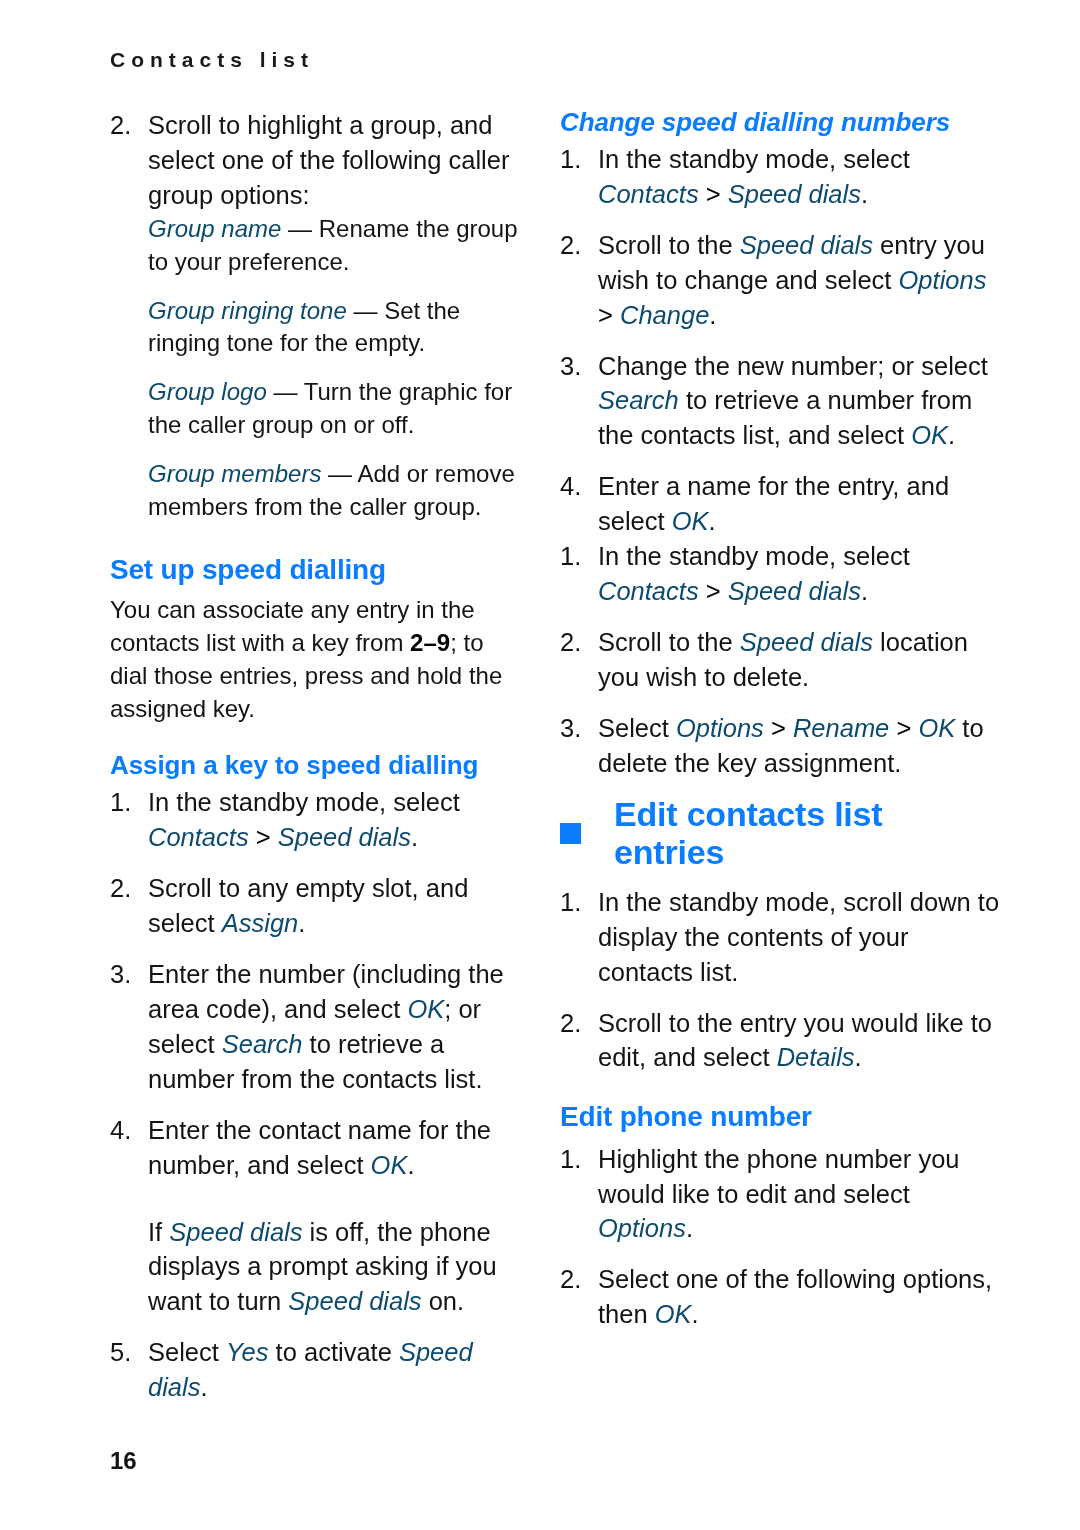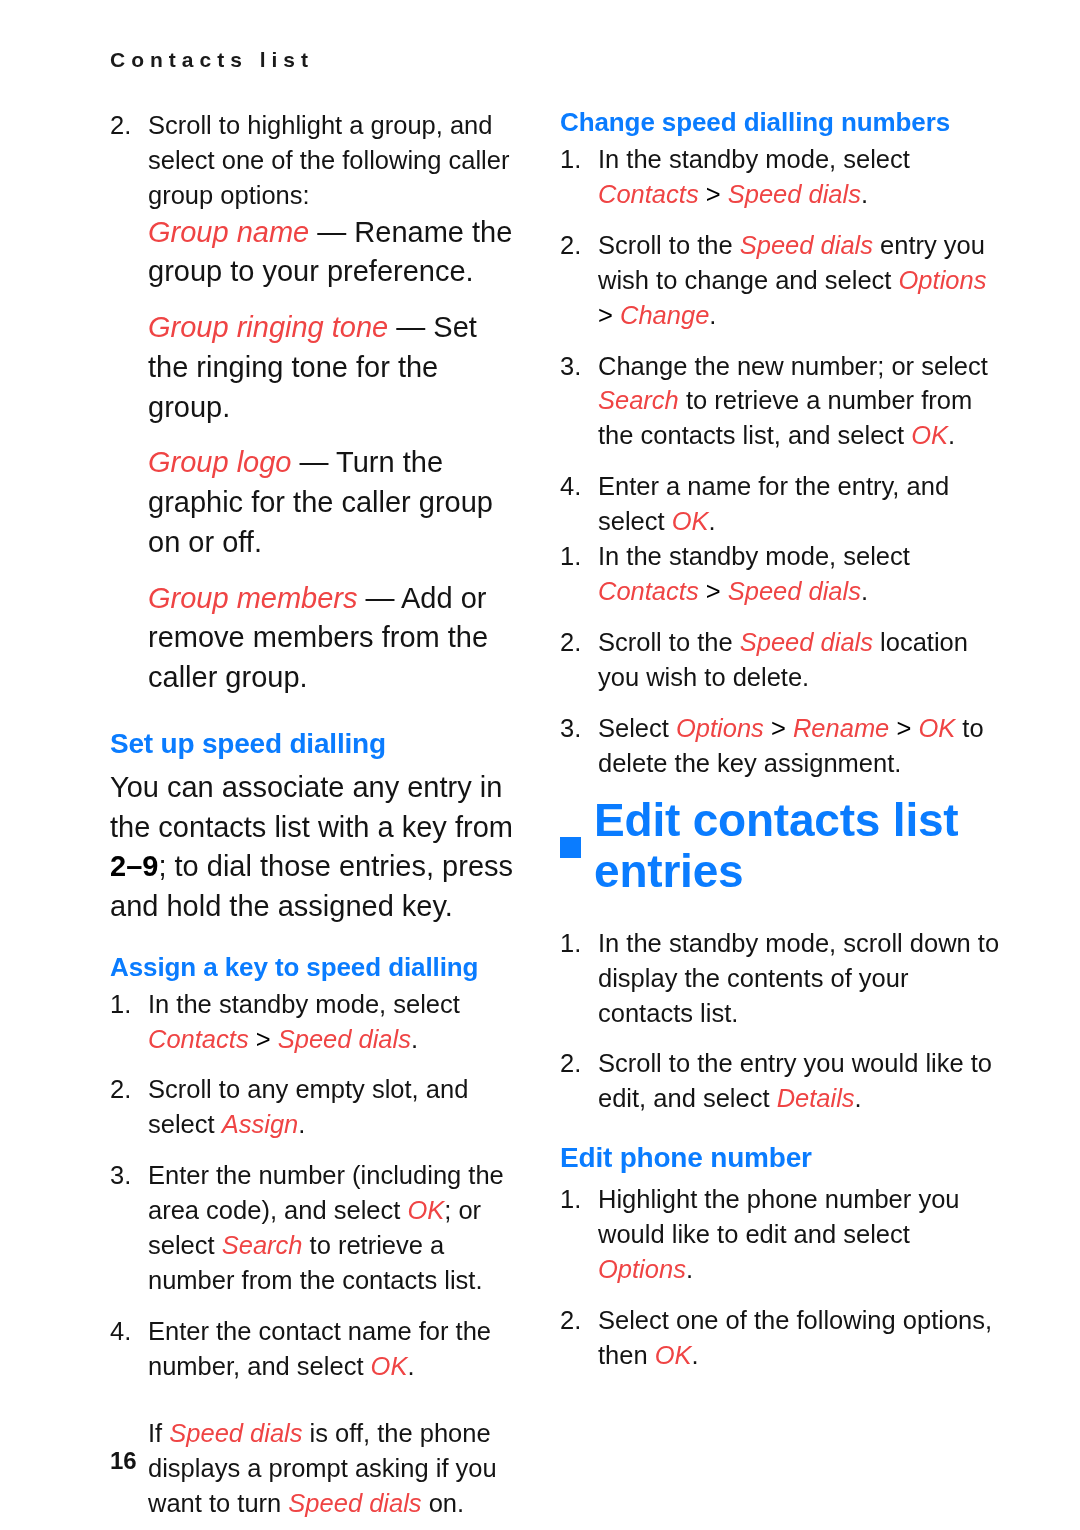--- a/index.html
+++ b/index.html
@@ -49,41 +49,42 @@
     width: 560px;
     padding-left: 110px;
     padding-right: 38px;
   }
   .col-right {
     width: 520px;
     padding-left: 0px;
     padding-right: 80px;
   }
   i.term {
-    color: #ef4444;
+    color: #0c4a6e;
     font-style: italic;
   }
   .sep {
     color: #000000;
     font-style: normal;
   }
   b.key {
     color: #000000;
     font-weight: bold;
   }
 
   h2.chapter {
-    font-size: 46px;
+    font-size: 34px;
     font-weight: bold;
     color: #0a7cff;
-    margin: 14px 0 28px 0;
+    margin: 14px 0 14px 0;
     line-height: 1.12;
     letter-spacing: -0.2px;
     display: flex;
     align-items: center;
+    gap: 20px;
   }
   .sq-bullet {
     display: inline-block;
     width: 21px;
     height: 21px;
     background: #0a7cff;
     margin-right: 13px;
     flex: 0 0 auto;
     position: relative;
     top: 1px;
@@ -98,24 +99,24 @@
   }
   h3.subsection {
     font-size: 26px;
     font-weight: bold;
     color: #0a7cff;
     margin: 26px 0 4px 0;
     line-height: 1.15;
     letter-spacing: -0.1px;
   }
   h2.section.tight { margin-top: 26px; }
-  h3.subsection.first { margin-top: 0px; }
+  h3.subsection.first { margin-top: 0px; font-style: italic; }
 
   p.body {
-    font-size: 29px;
+    font-size: 24px;
     line-height: 1.37;
     margin: 0 0 16px 0;
     color: #141414;
   }
   p.body.indent {
     margin-left: 38px;
   }
 
   ol.steps {
     list-style: none;
@@ -168,21 +169,21 @@
 
       <ol class="steps">
         <li>
           <span class="num">2.</span>
           <span>Scroll to highlight a group, and select one of the following caller group options:</span>
         </li>
       </ol>
 
       <div>
         <p class="body indent"><i class="term">Group name</i><span> — </span><span>Rename the group to your preference.</span></p>
-        <p class="body indent"><i class="term">Group ringing tone</i><span> — </span><span>Set the ringing tone for the group.</span></p>
+        <p class="body indent"><i class="term">Group ringing tone</i><span> — </span><span>Set the ringing tone for the empty.</span></p>
         <p class="body indent"><i class="term">Group logo</i><span> — </span><span>Turn the graphic for the caller group on or off.</span></p>
         <p class="body indent"><i class="term">Group members</i><span> — </span><span>Add or remove members from the caller group.</span></p>
       </div>
 
       <h2 class="section">Set up speed dialling</h2>
 
       <p class="body">
         <span>You can associate any entry in the contacts list with a key from </span><b class="key">2–9</b><span>; to dial those entries, press and hold the assigned key.</span>
       </p>
 

